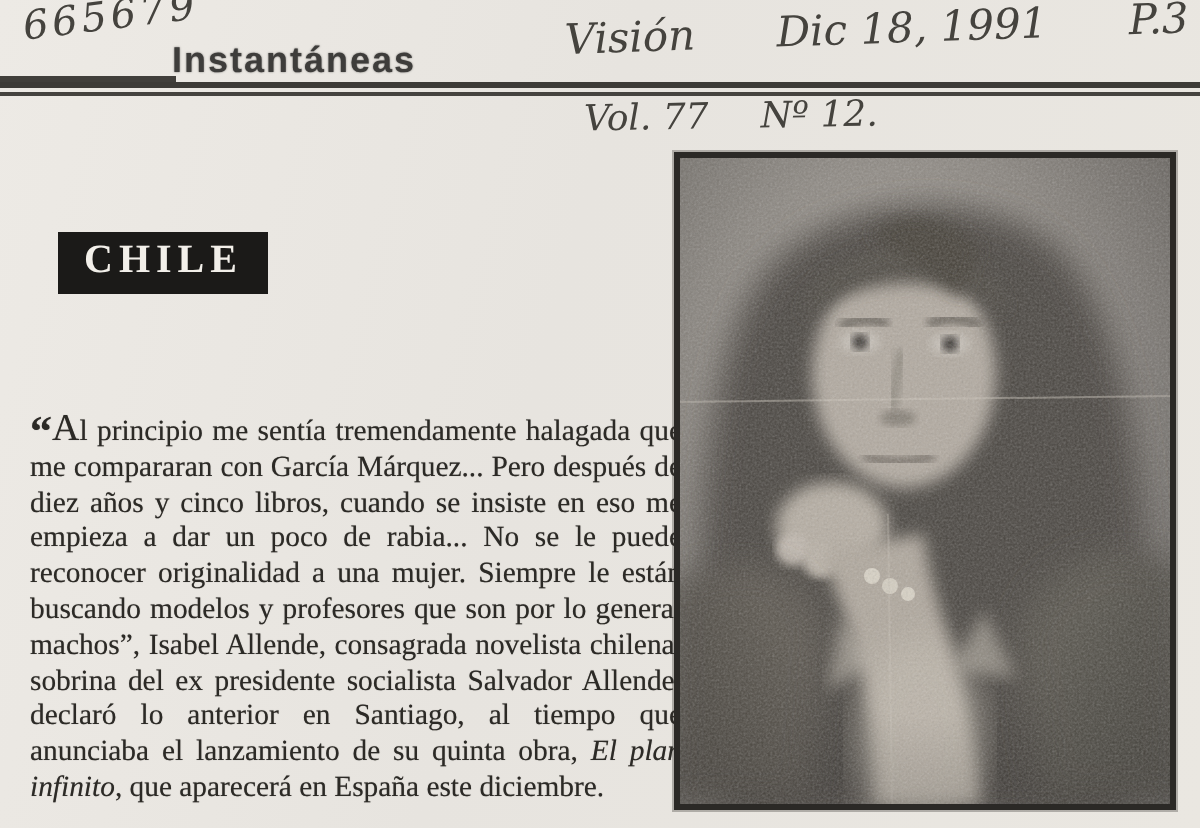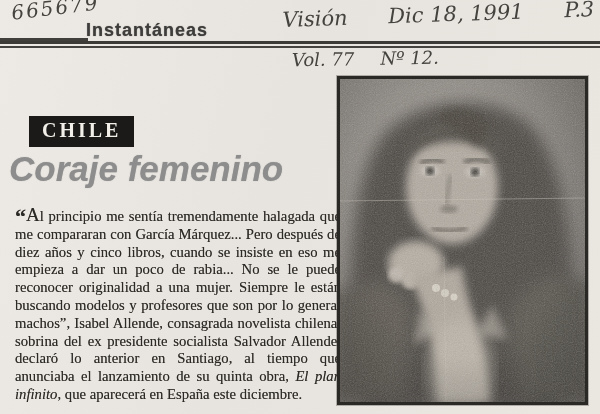--- a/index.html
+++ b/index.html
@@ -61,21 +61,20 @@
     <span>Dic 18, 1991</span>
     <span>P.3</span>
   </div>
   <div class="hand volume-line">
     <span>Vol. 77</span>
     <span>Nº 12.</span>
   </div>
 
   <div class="section-tag">CHILE</div>
 
-  <div class="headline">Coraje femenino</div>
 
   <p class="body-copy"><span class="oq">“</span><span class="cap">A</span><span>l principio me sentía tremendamente halagada que me compararan con García Márquez... Pero después de diez años y cinco libros, cuando se insiste en eso me empieza a dar un poco de rabia... No se le puede reconocer originalidad a una mujer. Siempre le están buscando modelos y profesores que son por lo general machos”, Isabel Allende, consagrada novelista chilena, sobrina del ex presidente socialista Salvador Allende, declaró lo anterior en Santiago, al tiempo que anunciaba el lanzamiento de su quinta obra, </span><i>El plan infinito</i><span>, que aparecerá en España este diciembre.</span></p>
 
   <div class="photo-frame">
     <svg width="245" height="323" viewBox="0 0 245 323" preserveAspectRatio="none" role="img">
       <defs>
         <linearGradient id="pbg" x1="0" y1="0" x2="1" y2="1">
           <stop offset="0" stop-color="#9b968f"></stop>
           <stop offset="0.45" stop-color="#8b8680"></stop>
           <stop offset="1" stop-color="#787470"></stop>

